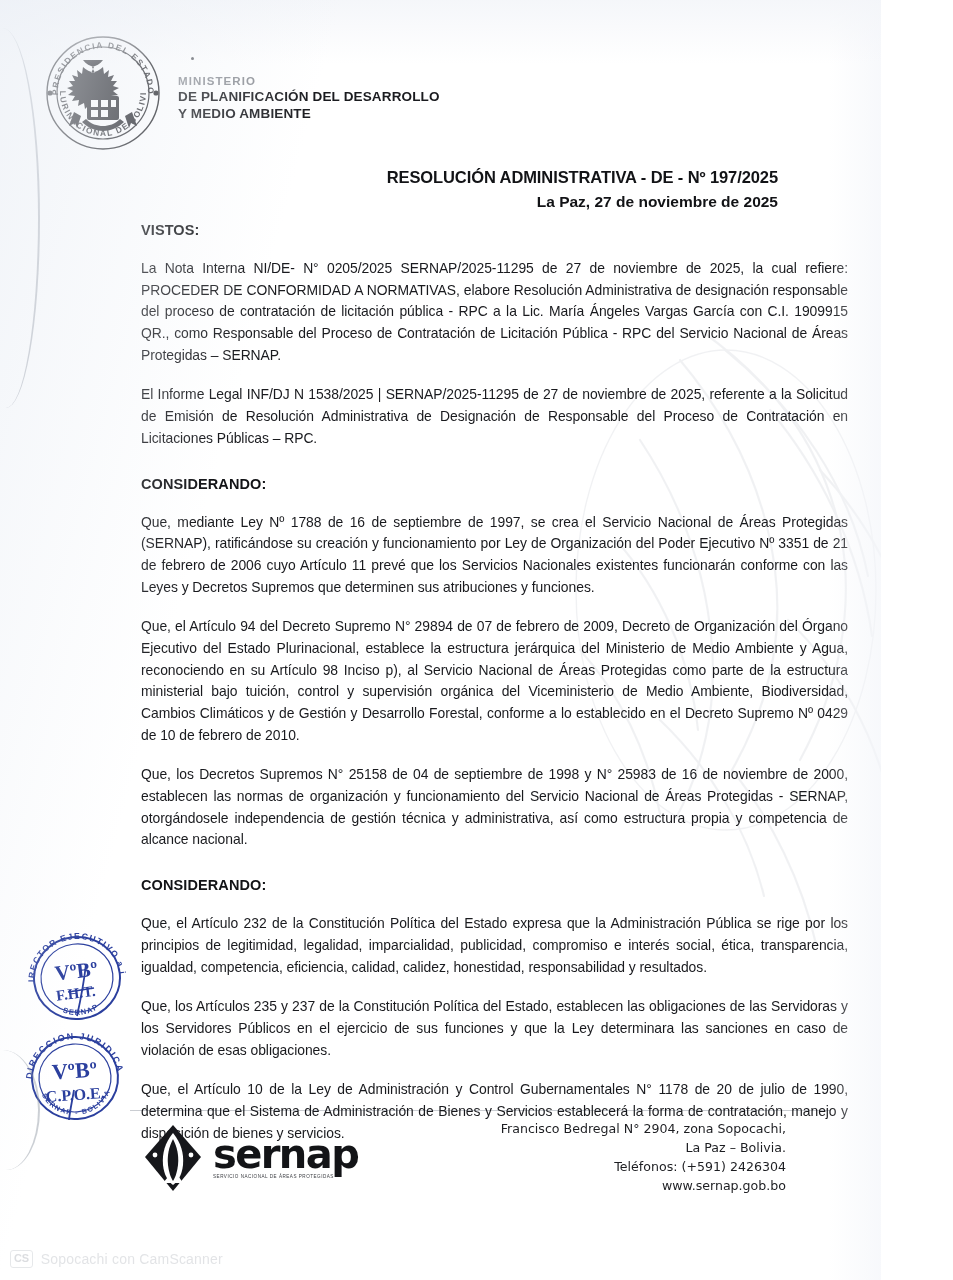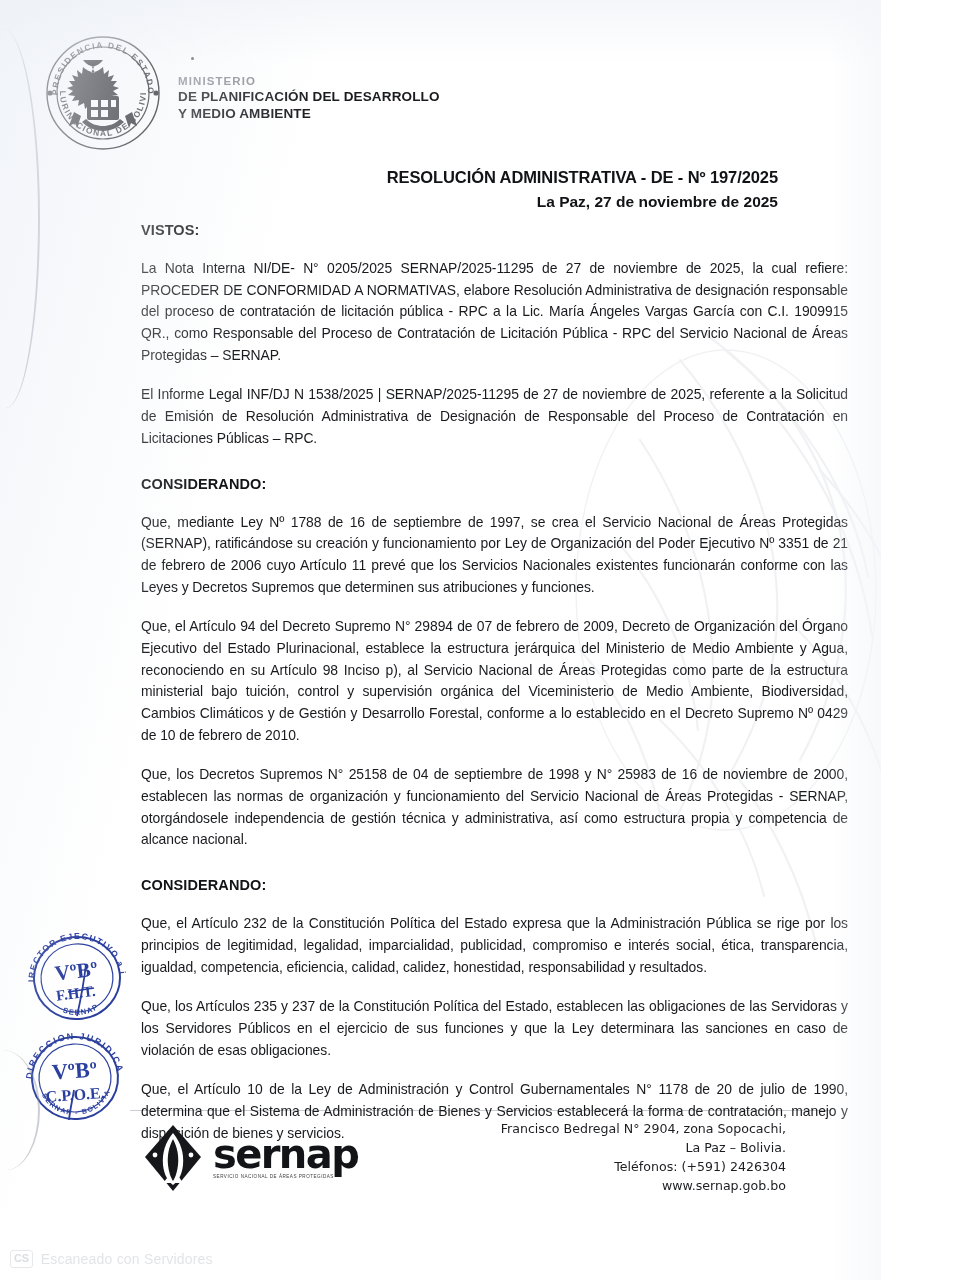--- a/index.html
+++ b/index.html
@@ -392,16 +392,16 @@
       <div>La Paz – Bolivia.</div>
       <div>Teléfonos: (+591) 2426304</div>
       <div>www.sernap.gob.bo</div>
     </div>
   </div>
 
   <div class="scan-tint"></div>
 
   <div class="camscanner">
     <span class="cs-badge">CS</span>
-    <span class="cs-text">Escaneado con Servidores</span>
+    <span class="cs-text">Sopocachi con CamScanner</span>
   </div>
 
 </div>
 
 </body></html>

